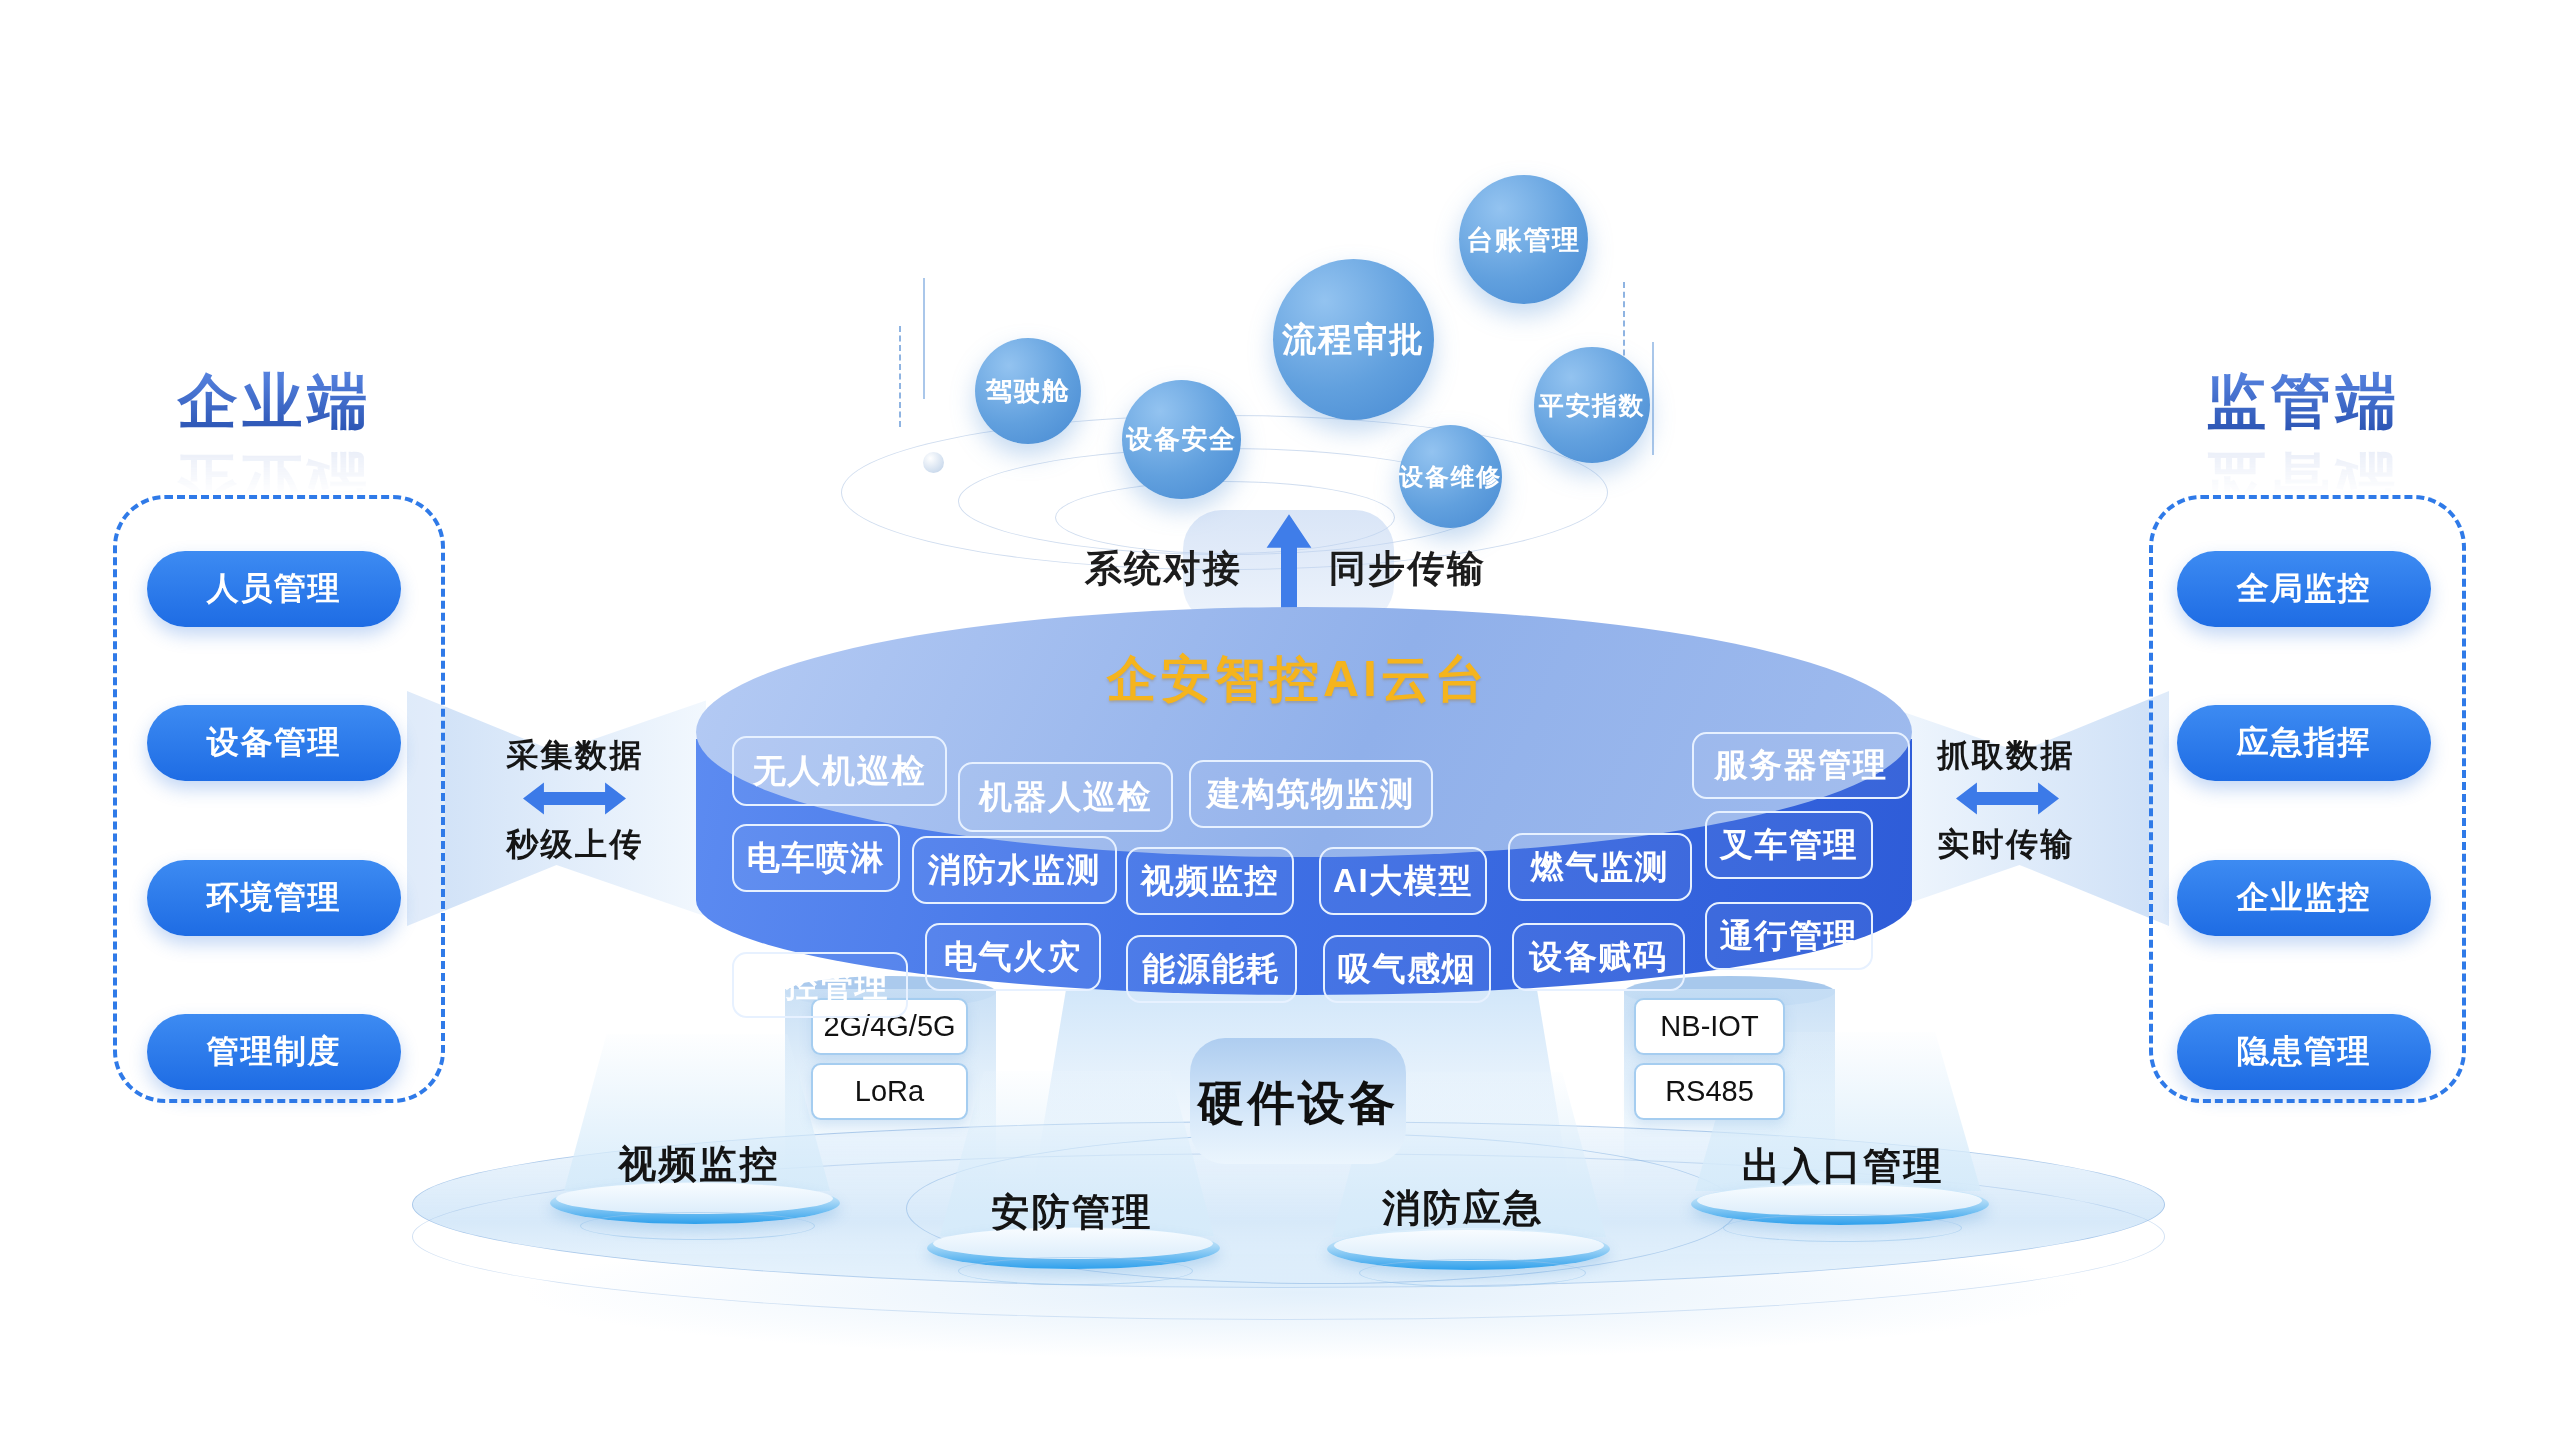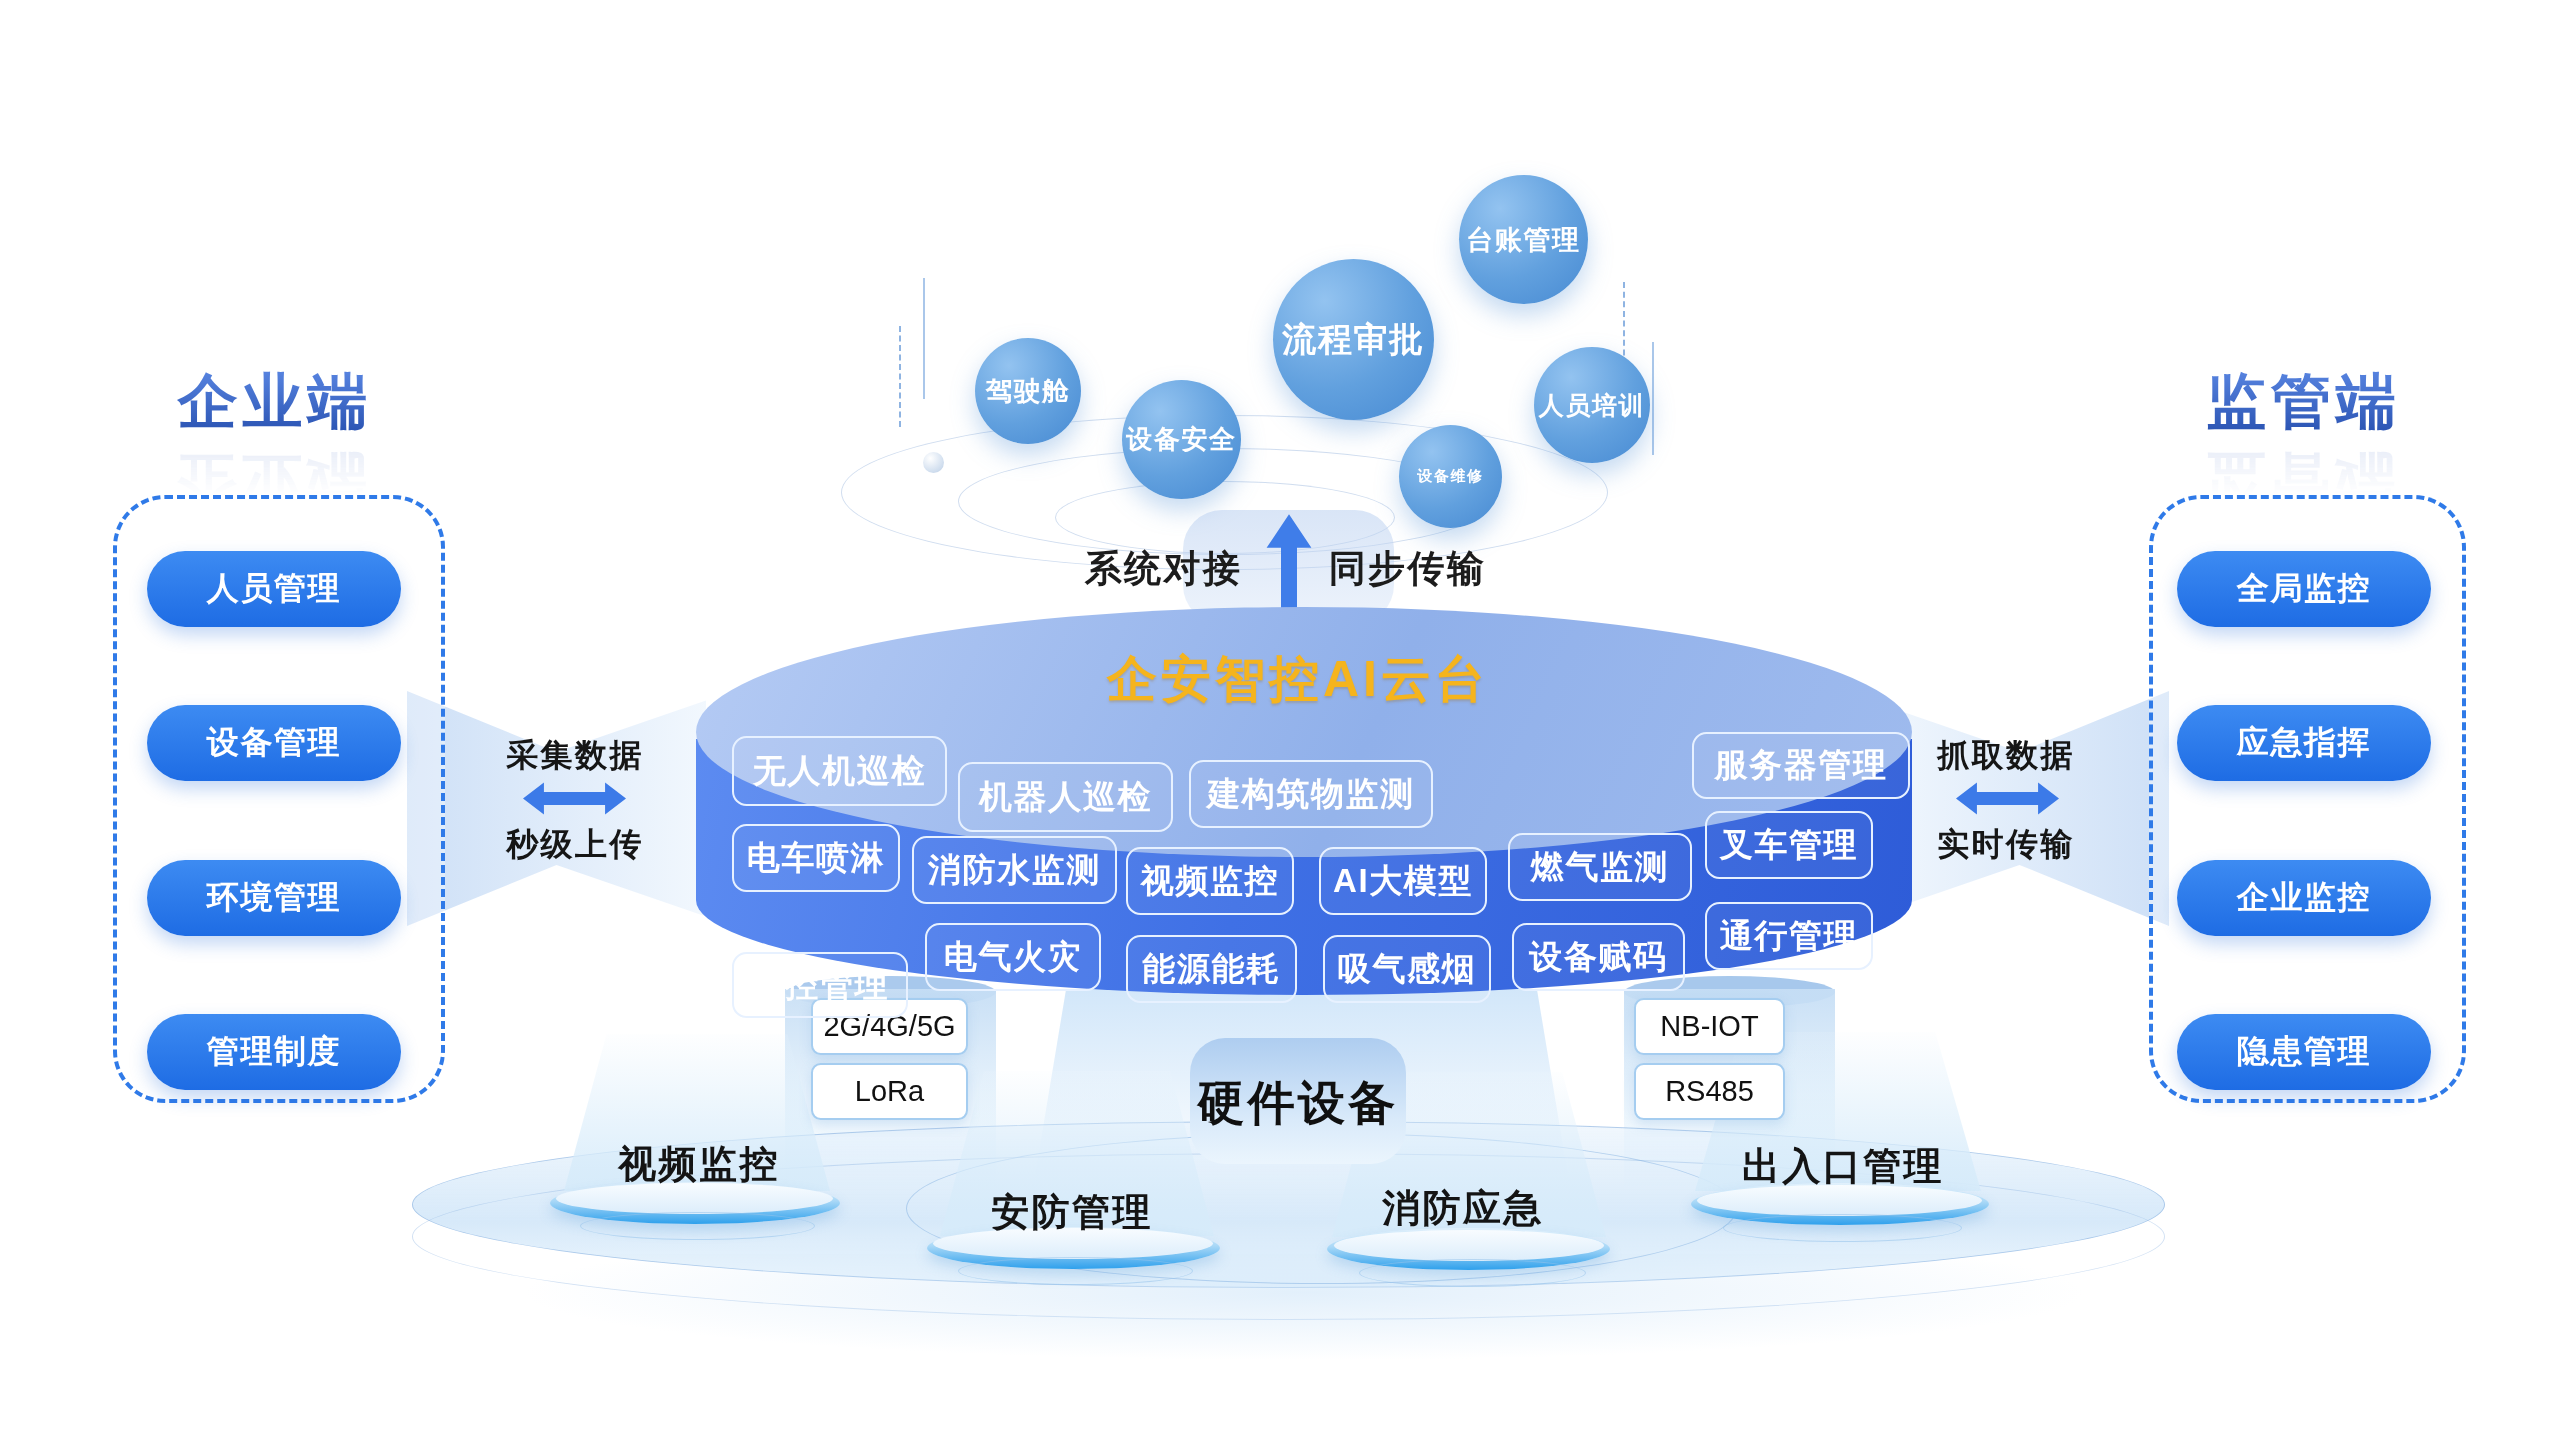--- a/index.html
+++ b/index.html
@@ -163,22 +163,22 @@
   <div class="vdash" style="left:899px;top:326px;height:101px;"></div>
   <div class="vline" style="left:923px;top:278px;height:121px;"></div>
   <div class="vdash" style="left:1623px;top:282px;height:141px;"></div>
   <div class="vline" style="left:1652px;top:342px;height:113px;"></div>
   <div class="sphere" style="left:923px;top:452px;width:21px;height:21px;"></div>
 
   <div class="bubble" style="left:1459px;top:175px;width:129px;height:129px;font-size:27px;">台账管理</div>
   <div class="bubble" style="left:1273px;top:259px;width:161px;height:161px;font-size:34px;">流程审批</div>
   <div class="bubble" style="left:975px;top:338px;width:106px;height:106px;font-size:26.6px;">驾驶舱</div>
   <div class="bubble" style="left:1122px;top:380px;width:119px;height:119px;font-size:26px;">设备安全</div>
-  <div class="bubble" style="left:1534px;top:347px;width:116px;height:116px;font-size:25px;">人员培训</div>
-  <div class="bubble" style="left:1399px;top:425px;width:103px;height:103px;font-size:15px;">设备维修</div>
+  <div class="bubble" style="left:1534px;top:347px;width:116px;height:116px;font-size:25px;">平安指数</div>
+  <div class="bubble" style="left:1399px;top:425px;width:103px;height:103px;font-size:24px;">设备维修</div>
 
   <div class="top-plate" style="left:1183px;top:510px;width:211px;height:114px;"></div>
   <div class="link-text" style="left:1067px;top:544px;width:193px;">系统对接</div>
   <div class="link-text" style="left:1311px;top:544px;width:193px;">同步传输</div>
   <svg class="abs" style="left:1265px;top:514px;" width="48" height="98" viewBox="0 0 60 122">
     <polygon points="30,0 58,42 40,42 40,122 20,122 20,42 2,42" fill="#3f7de9"></polygon>
   </svg>
 
   <div class="funnel-left"></div>
   <div class="funnel-right"></div>

